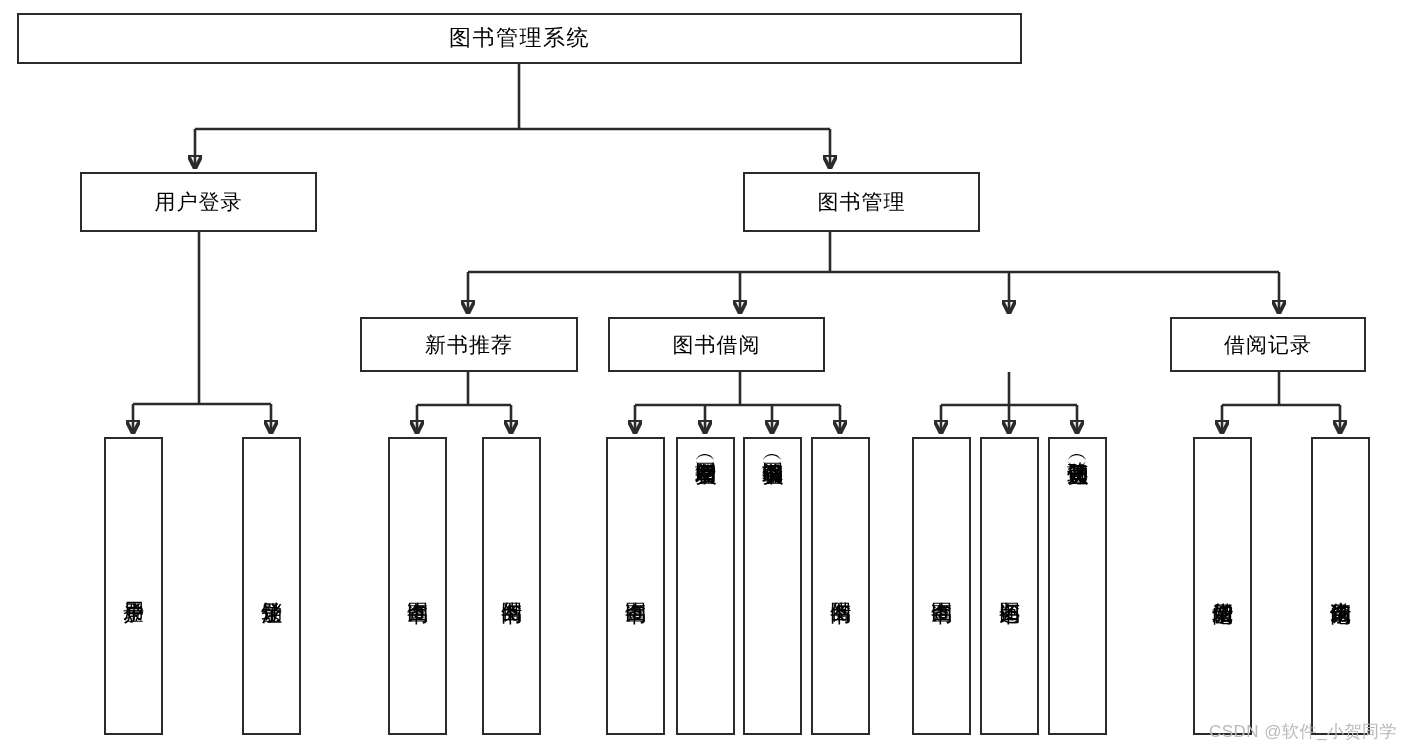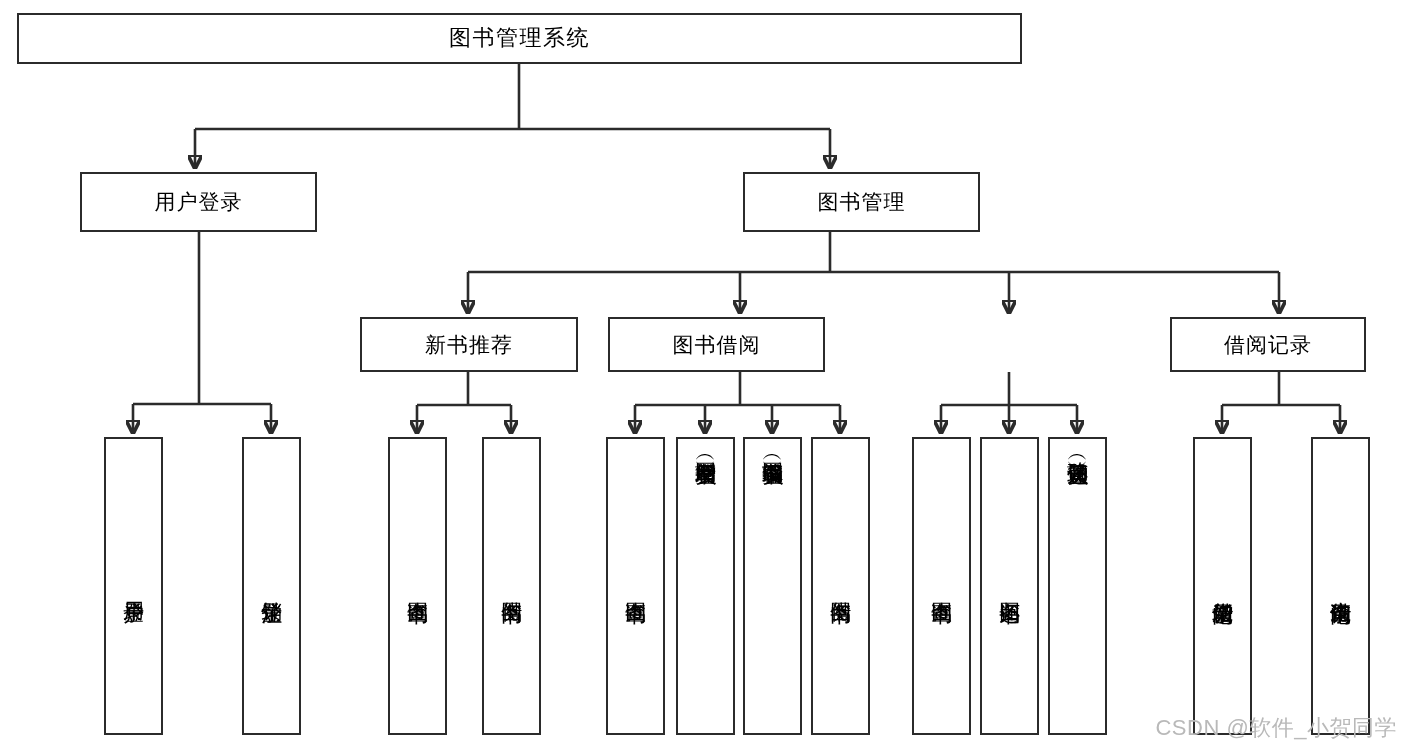--- a/index.html
+++ b/index.html
@@ -77,21 +77,21 @@
   
   .node.leaf.center {
     align-items: center;
     padding-top: 0;
   }
   
   #watermark {
     position: absolute;
     right: 8px;
     bottom: 4px;
-    font-size: 22px;
+    font-size: 17px;
     color: #b9b9b9;
     letter-spacing: 0.5px;
     white-space: nowrap;
   }
 </style>
 </head>
 <body>
 
 <div id="canvas">
 

